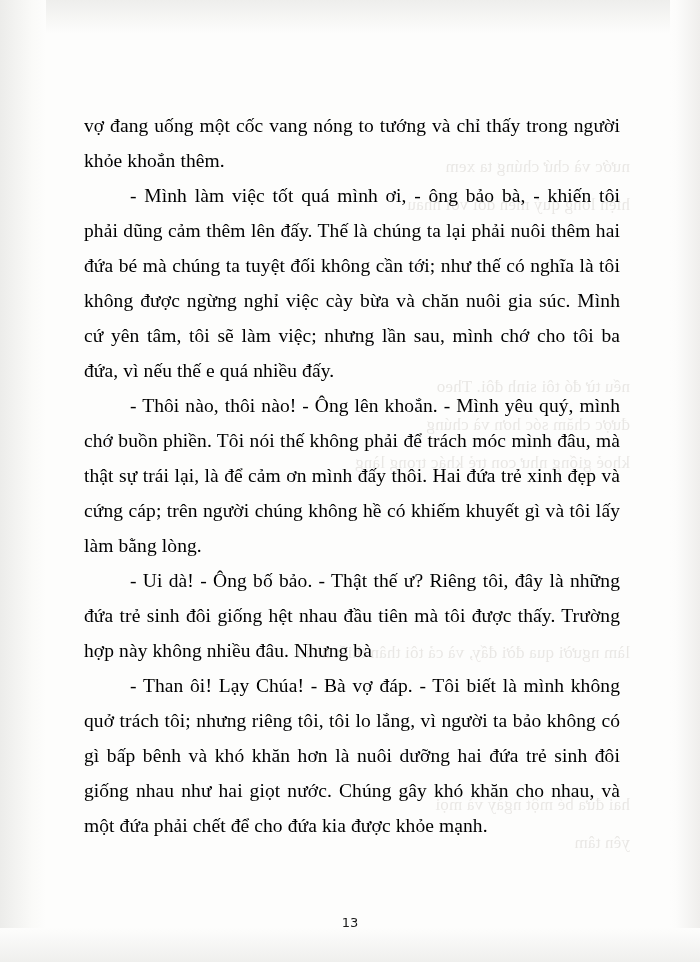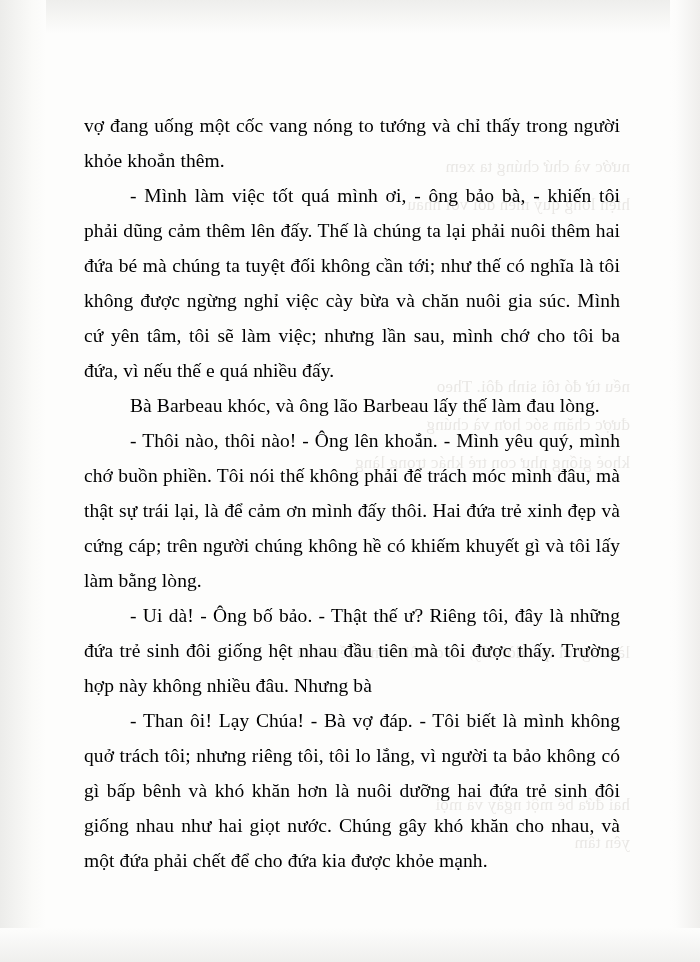--- a/index.html
+++ b/index.html
@@ -135,20 +135,20 @@
   <div class="bleed" style="top:406px">được chăm sóc hơn và chúng</div>
   <div class="bleed" style="top:444px">khoẻ giống như con trẻ khác trong làng</div>
   <div class="bleed" style="top:634px">làm người qua đời đấy, và cả tôi thân thiết nhau</div>
   <div class="bleed" style="top:786px">hai đứa bé một ngày và mọi</div>
   <div class="bleed" style="top:824px">yên tâm</div>
 
 
   <div class="body-text">
     <p>vợ đang uống một cốc vang nóng to tướng và chỉ thấy trong người khỏe khoắn thêm.</p>
     <p class="indent">- Mình làm việc tốt quá mình ơi, - ông bảo bà, - khiến tôi phải dũng cảm thêm lên đấy. Thế là chúng ta lại phải nuôi thêm hai đứa bé mà chúng ta tuyệt đối không cần tới; như thế có nghĩa là tôi không được ngừng nghỉ việc cày bừa và chăn nuôi gia súc. Mình cứ yên tâm, tôi sẽ làm việc; nhưng lần sau, mình chớ cho tôi ba đứa, vì nếu thế e quá nhiều đấy.</p>
-    <p class="indent">Bà Barbeau khóc, và ông lão Barbeau lấy thế làm đau lòng.</p>
     <p class="indent">- Thôi nào, thôi nào! - Ông lên khoắn. - Mình yêu quý, mình chớ buồn phiền. Tôi nói thế không phải để trách móc mình đâu, mà thật sự trái lại, là để cảm ơn mình đấy thôi. Hai đứa trẻ xinh đẹp và cứng cáp; trên người chúng không hề có khiếm khuyết gì và tôi lấy làm bằng lòng.</p>
     <p class="indent">- Ui dà! - Ông bố bảo. - Thật thế ư? Riêng tôi, đây là những đứa trẻ sinh đôi giống hệt nhau đầu tiên mà tôi được thấy. Trường hợp này không nhiều đâu. Nhưng bà</p>
     <p class="indent">- Than ôi! Lạy Chúa! - Bà vợ đáp. - Tôi biết là mình không quở trách tôi; nhưng riêng tôi, tôi lo lắng, vì người ta bảo không có gì bấp bênh và khó khăn hơn là nuôi dưỡng hai đứa trẻ sinh đôi giống nhau như hai giọt nước. Chúng gây khó khăn cho nhau, và một đứa phải chết để cho đứa kia được khỏe mạnh.</p>
   </div>
 
+  <div class="folio">13</div>
 
 </div>
 
 </body></html>

